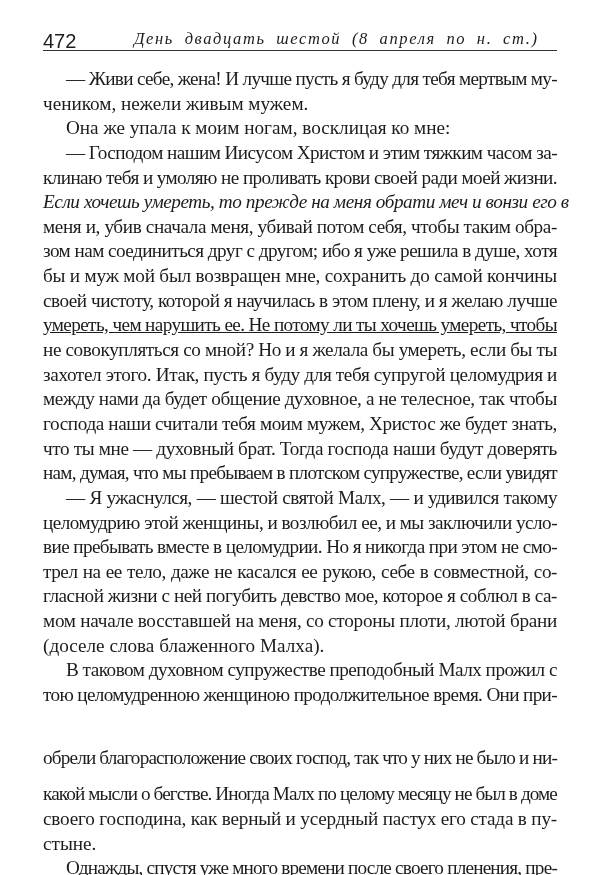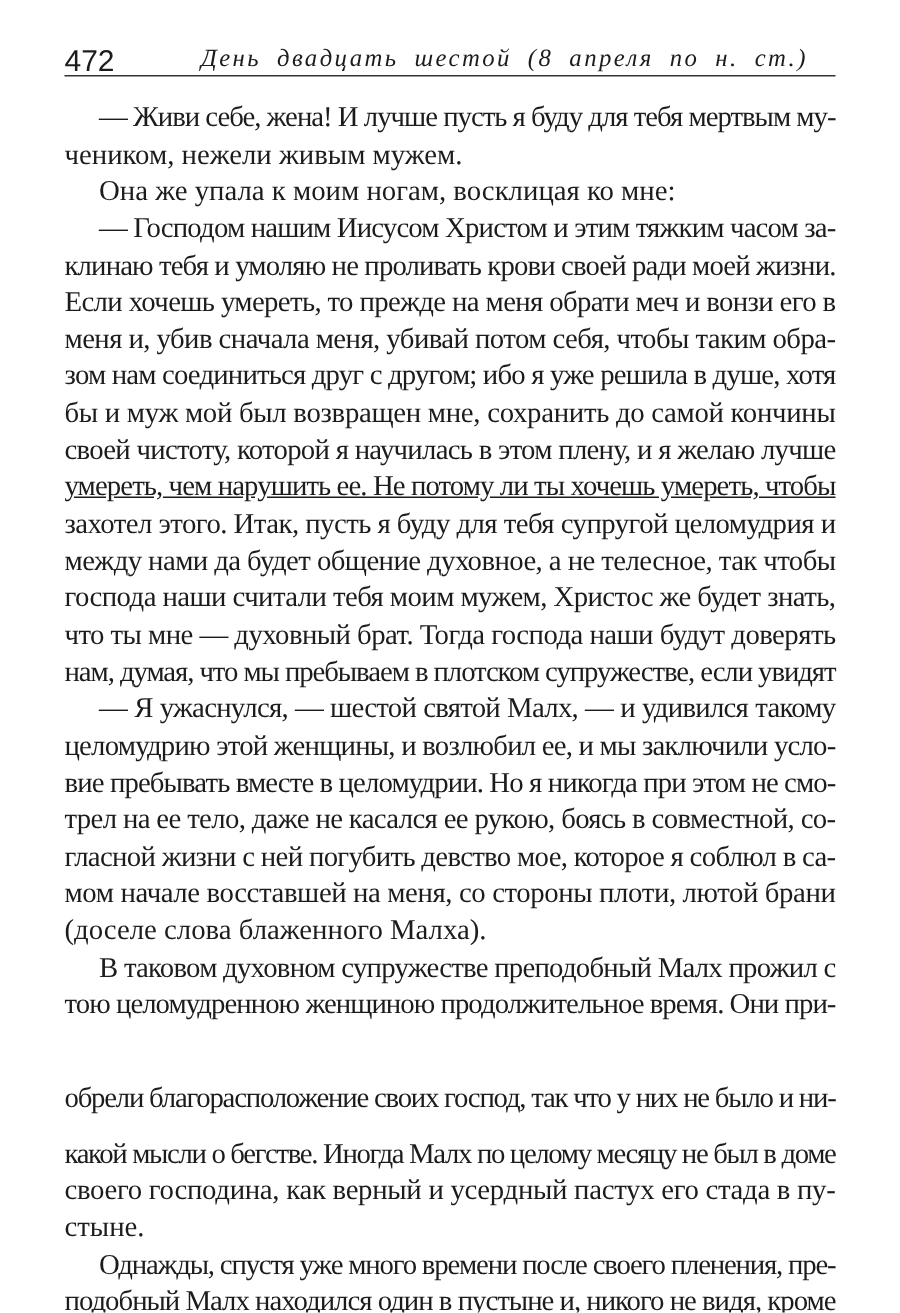--- a/index.html
+++ b/index.html
@@ -30,35 +30,36 @@
   <div class="running-head">
     <span class="page-number">472</span>
     <span class="head-title">День двадцать шестой (8 апреля по н. ст.)</span>
   </div>
   <div class="body-text" id="body-text">
       <span class="line indent" style="display: block; width: auto; letter-spacing: -0.669792px;">— Живи себе, жена! И лучше пусть я буду для тебя мертвым му-</span>
       <span class="line last">чеником, нежели живым мужем.</span>
       <span class="line indent last">Она же упала к моим ногам, восклицая ко мне:</span>
       <span class="line indent" style="display: block; width: auto; letter-spacing: -0.556362px;">— Господом нашим Иисусом Христом и этим тяжким часом за-</span>
       <span class="line" style="display: block; width: auto; letter-spacing: -0.582661px;">клинаю тебя и умоляю не проливать крови своей ради моей жизни.</span>
-      <span class="line" style="display: block; width: auto; letter-spacing: -0.419643px;">Если хочешь умереть, то прежде на меня обрати меч и вонзи его в</span>
+      <span class="line" style="display: block; width: auto; letter-spacing: -0.419643px; font-style: italic;">Если хочешь умереть, то прежде на меня обрати меч и вонзи его в</span>
       <span class="line" style="display: block; width: auto; letter-spacing: -0.376736px;">меня и, убив сначала меня, убивай потом себя, чтобы таким обра-</span>
       <span class="line" style="display: block; width: auto; letter-spacing: -0.548096px;">зом нам соединиться друг с другом; ибо я уже решила в душе, хотя</span>
       <span class="line" style="display: block; width: auto; letter-spacing: -0.195582px;">бы и муж мой был возвращен мне, сохранить до самой кончины</span>
       <span class="line" style="display: block; width: auto; letter-spacing: -0.480469px;">своей чистоту, которой я научилась в этом плену, и я желаю лучше</span>
       <span class="line" style="display: block; width: auto; letter-spacing: -0.602679px; text-decoration: underline;">умереть, чем нарушить ее. Не потому ли ты хочешь умереть, чтобы</span>
+      <span class="line" style="display: block; width: auto; letter-spacing: -0.388357px;">не совокупляться со мной? Но и я желала бы умереть, если бы ты</span>
       <span class="line" style="display: block; width: auto; letter-spacing: -0.359863px;">захотел этого. Итак, пусть я буду для тебя супругой целомудрия и</span>
       <span class="line" style="display: block; width: auto; letter-spacing: -0.386593px;">между нами да будет общение духовное, а не телесное, так чтобы</span>
       <span class="line" style="display: block; width: auto; letter-spacing: -0.380891px;">господа наши считали тебя моим мужем, Христос же будет знать,</span>
       <span class="line" style="display: block; width: auto; letter-spacing: -0.362961px;">что ты мне — духовный брат. Тогда господа наши будут доверять</span>
       <span class="line" style="display: block; width: auto; letter-spacing: -0.717041px;">нам, думая, что мы пребываем в плотском супружестве, если увидят</span>
       <span class="line indent" style="display: block; width: auto; letter-spacing: -0.489035px;">— Я ужаснулся, — шестой святой Малх, — и удивился такому</span>
       <span class="line" style="display: block; width: auto; letter-spacing: -0.521875px;">целомудрию этой женщины, и возлюбил ее, и мы заключили усло-</span>
       <span class="line" style="display: block; width: auto; letter-spacing: -0.59375px;">вие пребывать вместе в целомудрии. Но я никогда при этом не смо-</span>
-      <span class="line" style="display: block; width: auto; letter-spacing: -0.432292px;">трел на ее тело, даже не касался ее рукою, боясь в совместной, со-</span>
+      <span class="line" style="display: block; width: auto; letter-spacing: -0.432292px;">трел на ее тело, даже не касался ее рукою, себе в совместной, со-</span>
       <span class="line" style="display: block; width: auto; letter-spacing: -0.454346px;">гласной жизни с ней погубить девство мое, которое я соблюл в са-</span>
       <span class="line" style="display: block; width: auto; letter-spacing: -0.260937px;">мом начале восставшей на меня, со стороны плоти, лютой брани</span>
       <span class="line last">(доселе слова блаженного Малха).</span>
       <span class="line indent" style="display: block; width: auto; letter-spacing: -0.503348px;">В таковом духовном супружестве преподобный Малх прожил с</span>
       <span class="line" style="display: block; width: auto; letter-spacing: -0.640086px;">тою целомудренною женщиною продолжительное время. Они при-</span>
       <span class="line" style="display: block; width: auto; letter-spacing: -0.818892px; margin-top: 38px;">обрели благорасположение своих господ, так что у них не было и ни-</span>
       <span class="line" style="display: block; width: auto; letter-spacing: -0.899279px; margin-top: 12px;">какой мысли о бегстве. Иногда Малх по целому месяцу не был в доме</span>
       <span class="line" style="display: block; width: auto; letter-spacing: -0.194052px;">своего господина, как верный и усердный пастух его стада в пу-</span>
       <span class="line last">стыне.</span>
       <span class="line indent" style="display: block; width: auto; letter-spacing: -0.788678px;">Однажды, спустя уже много времени после своего пленения, пре-</span>

